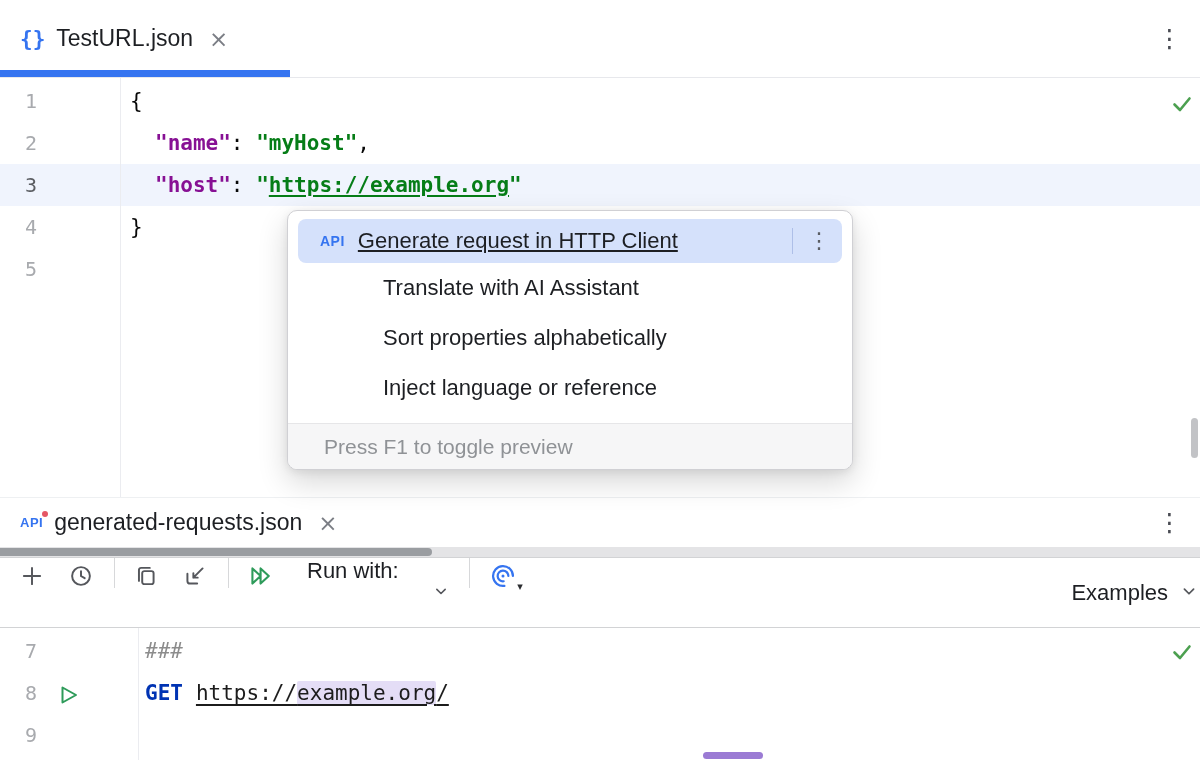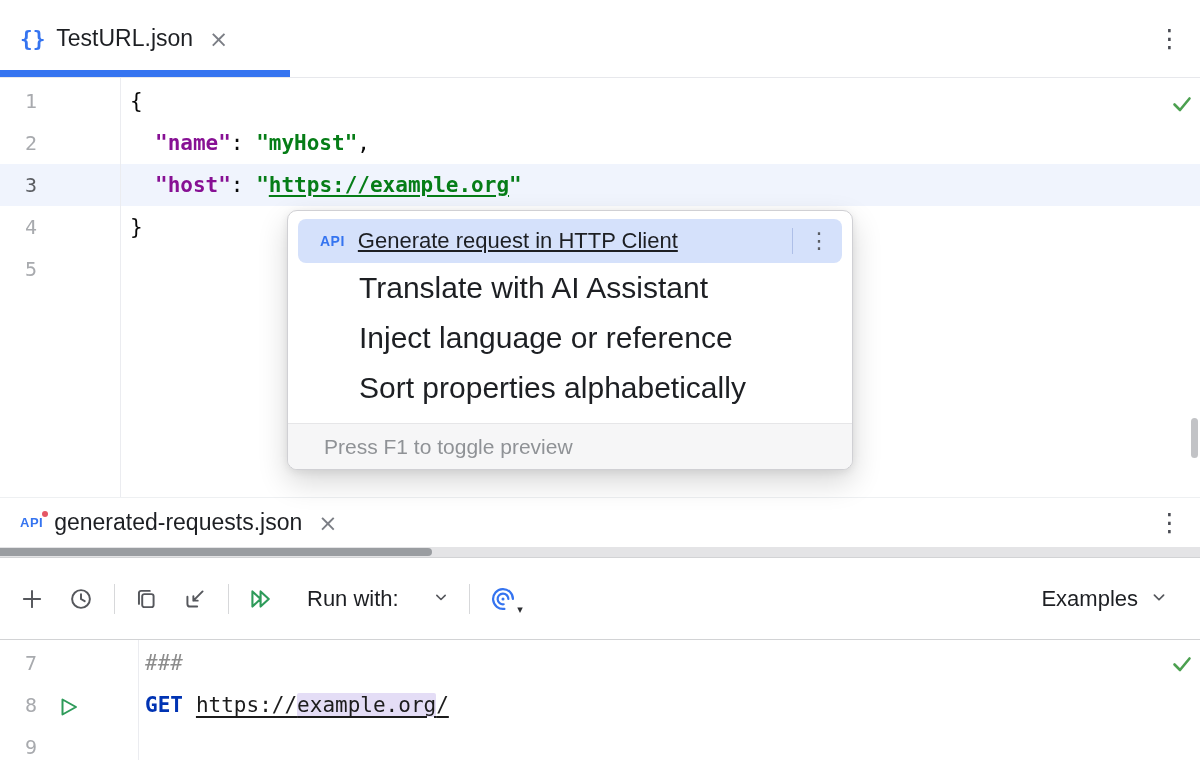--- a/index.html
+++ b/index.html
@@ -51,32 +51,32 @@
   .popup { position:absolute; left:287px; top:132px; width:566px; background:#fff; border:1px solid #d0d0d4;
            border-radius:10px; box-shadow:0 12px 30px rgba(0,0,0,.16), 0 2px 8px rgba(0,0,0,.08);
            z-index:20; font-family:"Liberation Sans",sans-serif; overflow:hidden; }
   .popup-body { padding:8px 0 10px; }
   .popup-item-selected { display:flex; align-items:center; height:44px; margin:0 10px; background:#d5e1fb;
                          border-radius:8px; padding:0 12px 0 22px; cursor:pointer; }
   .popup-api { font-size:14px; font-weight:bold; color:#3574F0; margin-right:13px; letter-spacing:.5px; }
   .popup-item-label { font-size:22px; color:#1d1f23;text-decoration:underline; }
   .popup-sep { width:1px; height:26px; background:#aebfe8; margin-left:auto; margin-right:15px; }
   .popup-kebab { font-size:22px; color:#5a5d63; font-family:"DejaVu Sans",sans-serif; line-height:1; cursor:pointer; }
-  .popup-item { height:50px; line-height:50px; padding-left:71px; font-size:30px; color:#1d1f23; cursor:pointer; }
+  .popup-item { height:50px; line-height:50px; padding-left:95px; font-size:22px; color:#1d1f23; cursor:pointer; }
   .popup-footer { height:46px; line-height:45px; background:#f6f6f7; border-top:1px solid #e6e6e8;
                   padding-left:36px; font-size:21px; color:#8f9296; }
 
   
   .hscroll { position:relative; height:10px; background:#e4e4e6; }
   .hscroll-thumb { position:absolute; left:0; top:1px; height:8px; width:432px; background:#9a9da1; border-radius:0 4px 4px 0; cursor:grab; }
   .vscroll-thumb { position:absolute; right:2px; top:340px; width:7px; height:40px; background:#c2c3c6; border-radius:4px; z-index:3; cursor:grab; }
   .hscroll-thumb-purple { position:absolute; left:703px; top:124px; width:60px; height:7px; background:#9B7BD4; border-radius:4px; z-index:3; cursor:grab; }
 
   
-  .toolbar { display:flex; align-items:center; height:83px; padding:0 30px 0 14px; background:#fff;
+  .toolbar { display:flex; height:71px; padding:0 0 0 14px; background:#fff;
              border-top:1px solid #d2d3d5; border-bottom:1px solid #d2d3d5; }
   .icon-btn { width:36px; height:36px; display:flex; align-items:center; justify-content:center;
               border-radius:6px; margin-right:13px; cursor:pointer; }
   .tb-divider { width:1px; height:30px; background:#d7d8da; margin:0 13px 0 2px; }
   .tb-label { font-size:22px; color:#1d1f23; margin:0 6px 0 16px; }
   .tb-select { display:flex; align-items:center; margin-left:16px; font-size:22px; color:#1d1f23; cursor:pointer; }
   .tb-select .chev { margin-left:10px; margin-top:3px; }
   .services-btn { position:relative; margin-left:2px; }
   .services-caret { position:absolute; right:-2px; bottom:1px; font-size:11px; color:#2b2d30; }
   .examples { margin-left:auto; font-size:22px; }
@@ -133,22 +133,22 @@
 
     <div class="popup">
       <div class="popup-body">
         <div class="popup-item-selected">
           <span class="popup-api">API</span>
           <span class="popup-item-label">Generate request in HTTP Client</span>
           <span class="popup-sep"></span>
           <span class="popup-kebab">⋮</span>
         </div>
         <div class="popup-item">Translate with AI Assistant</div>
+        <div class="popup-item">Sort properties alphabetically</div>
         <div class="popup-item">Inject language or reference</div>
-        <div class="popup-item">Sort properties alphabetically</div>
       </div>
       <div class="popup-footer">Press F1 to toggle preview</div>
     </div>
   </div>
 
   <div class="tabbar tabbar-bottom">
     <div class="tab">
       <span class="file-icon-api">API</span>
       <span class="tab-label">generated-requests.json</span>
       <span class="tab-close">×</span>

